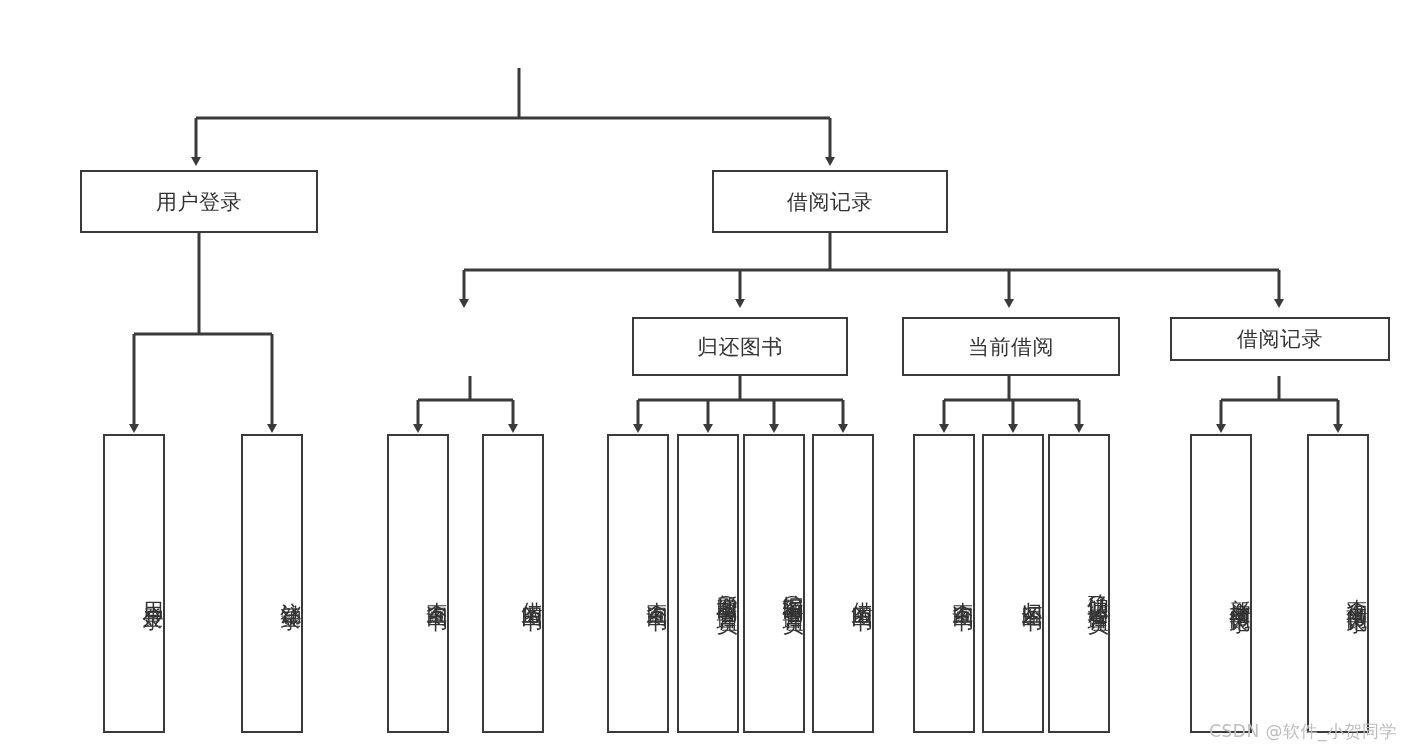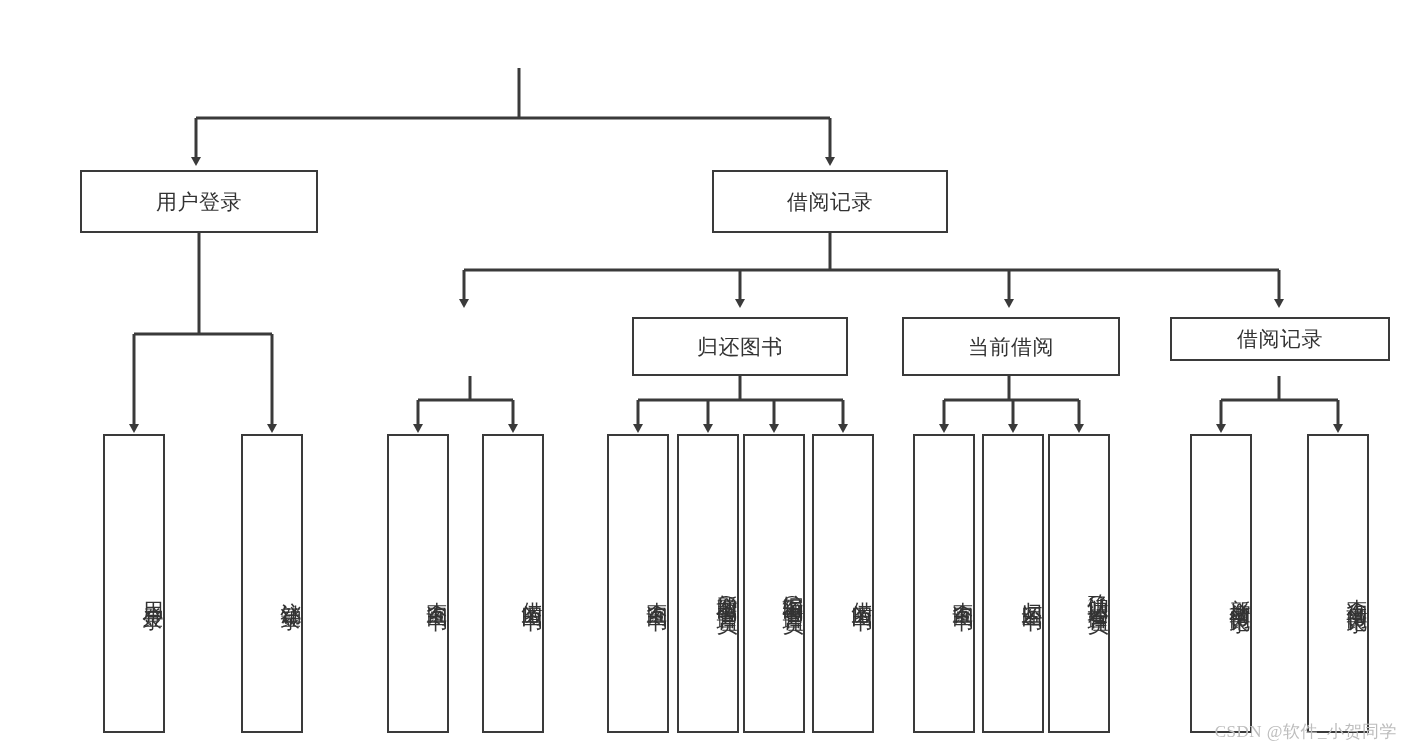--- a/index.html
+++ b/index.html
@@ -53,21 +53,20 @@
     display: block;
   }
   .watermark {
     position: absolute;
     right: 8px;
     bottom: 4px;
     font-size: 17px;
     color: #bdbdbd;
     letter-spacing: 0.5px;
     white-space: nowrap;
-    font-family: Liberation Serif, serif;
   }
 </style>
 </head>
 <body>
 
 <div id="canvas">
 
   <svg id="edges" viewBox="0 0 1405 747" width="1405" height="747" xmlns="http://www.w3.org/2000/svg">
     <defs>
       <marker id="arrow" markerWidth="9" markerHeight="10" refX="1" refY="5" orient="auto" markerUnits="userSpaceOnUse">

